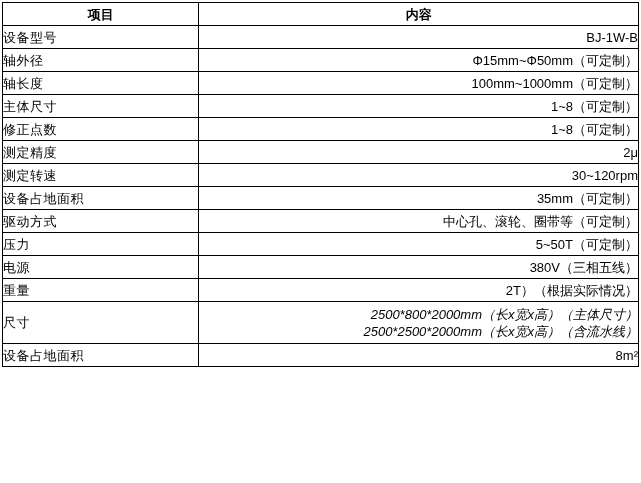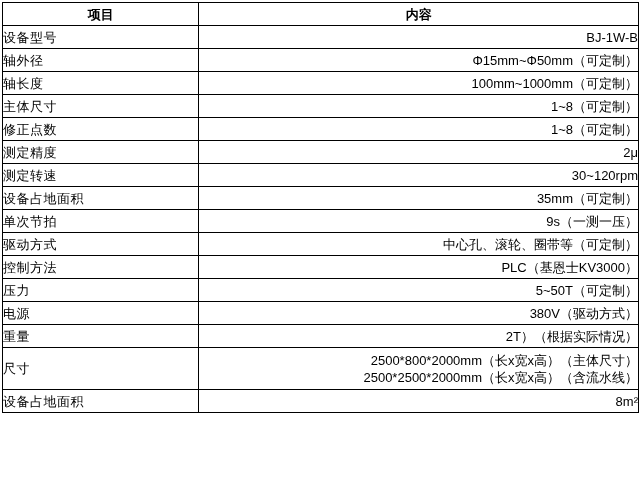--- a/index.html
+++ b/index.html
@@ -47,20 +47,21 @@
     letter-spacing: 0.5px;
     font-family: Liberation Serif, serif;
   }
   .value-cell {
     text-align: right;
     font-size: 13px;
   }
   .value-cell .line {
     display: block;
     white-space: nowrap;
+    font-style: italic;
   }
   .row-tall td {
     height: 42px;
   }
 </style>
 </head>
 <body>
 
 <table class="spec-table">
   <colgroup>
@@ -98,38 +99,30 @@
     </tr>
     <tr>
       <td class="label-cell">测定转速</td>
       <td class="value-cell">30~120rpm</td>
     </tr>
     <tr>
       <td class="label-cell">设备占地面积</td>
       <td class="value-cell">35mm（可定制）</td>
     </tr>
     <tr>
-      <td class="label-cell">单次节拍</td>
-      <td class="value-cell">9s（一测一压）</td>
-    </tr>
-    <tr>
       <td class="label-cell">驱动方式</td>
       <td class="value-cell">中心孔、滚轮、圈带等（可定制）</td>
-    </tr>
-    <tr>
-      <td class="label-cell">控制方法</td>
-      <td class="value-cell">PLC（基恩士KV3000）</td>
     </tr>
     <tr>
       <td class="label-cell">压力</td>
       <td class="value-cell">5~50T（可定制）</td>
     </tr>
     <tr>
       <td class="label-cell">电源</td>
-      <td class="value-cell">380V（驱动方式）</td>
+      <td class="value-cell">380V（三相五线）</td>
     </tr>
     <tr>
       <td class="label-cell">重量</td>
       <td class="value-cell">2T）（根据实际情况）</td>
     </tr>
     <tr class="row-tall">
       <td class="label-cell">尺寸</td>
       <td class="value-cell">
         <span class="line">2500*800*2000mm（长x宽x高）（主体尺寸）</span>
         <span class="line">2500*2500*2000mm（长x宽x高）（含流水线）</span>

